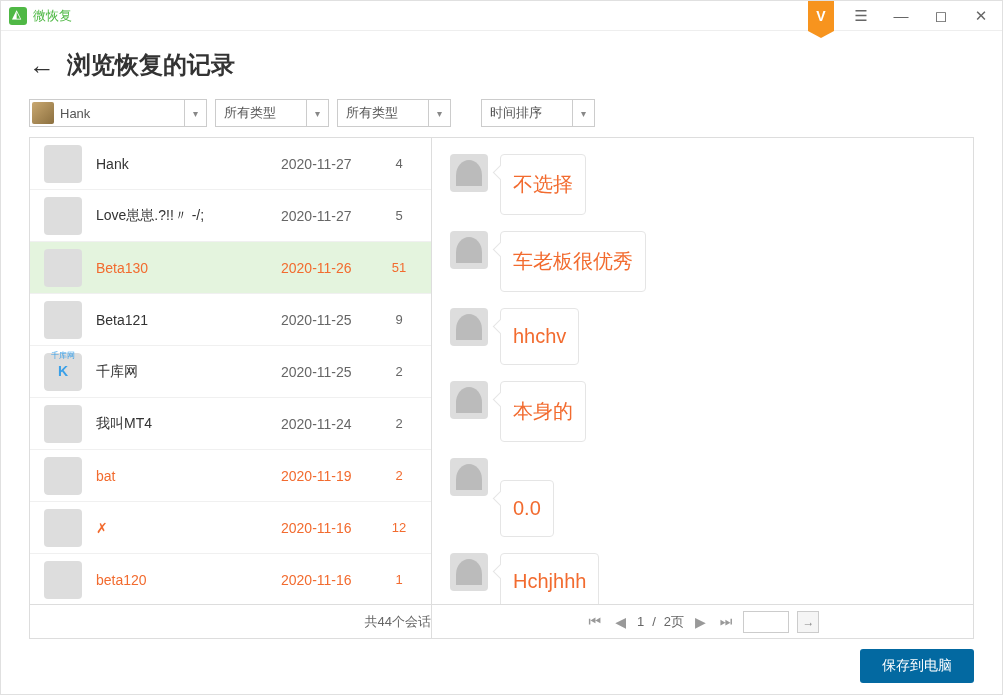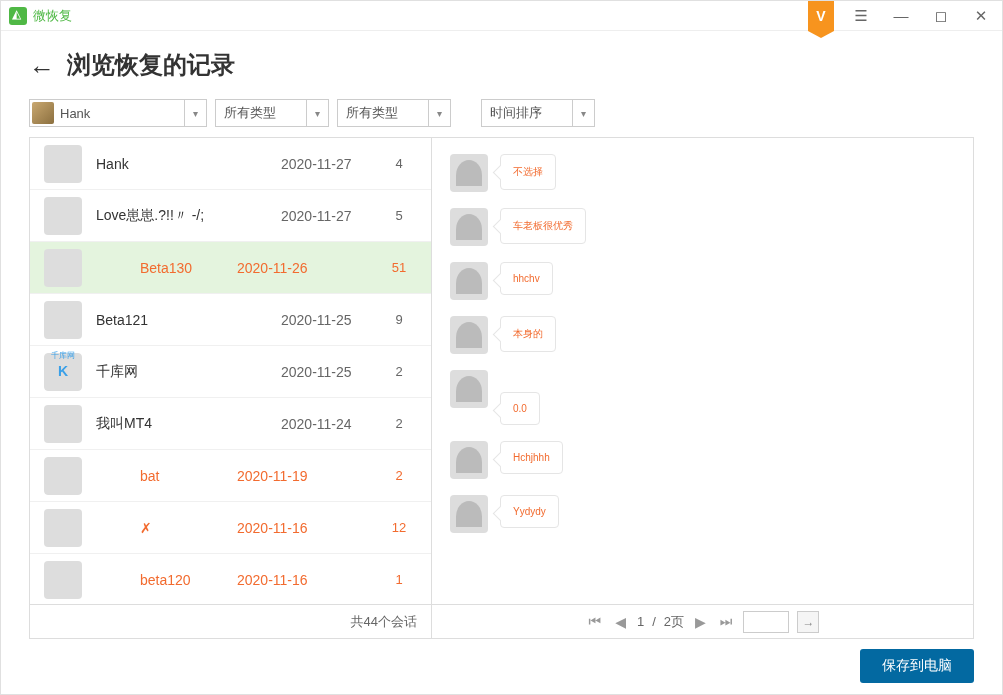--- a/index.html
+++ b/index.html
@@ -21,34 +21,34 @@
 .select.avatar-sel { padding-left: 30px; }
 .select.avatar-sel .av { position:absolute; left:2px; top:2px; width:22px; height:22px; background: linear-gradient(135deg,#c9a870,#8b6f3f); border-radius:2px; }
 .select:nth-child(1){width:178px;} .select:nth-child(2){width:114px;} .select:nth-child(3){width:114px;}
 .filters .gap { width: 14px; }
 .select:nth-child(5){width:114px;}
 .content { display:flex; margin: 0 28px; border:1px solid #ddd; height: 468px; }
 .left-list { width:402px; border-right:1px solid #ddd; overflow:hidden; position:relative; }
 .row { display:flex; align-items:center; height:52px; padding:0 14px; border-bottom:1px solid #f0f0f0; }
 .row.selected { background:#e4f4de; }
 .row.selected .rname,.row.selected .rdate,.row.selected .rcount{color:#f26b2f;}
-.row.deleted .rname,.row.deleted .rdate,.row.deleted .rcount{color:#f26b2f;margin-left:44px;}
+.row.deleted .rname,.row.deleted .rdate,.row.deleted .rcount{color:#f26b2f;}
 .row .ravatar { width:38px; height:38px; border-radius:4px; margin-right:14px; background:#ddd; flex-shrink:0; }
 .row .rname { flex:1; font-size:14px; color:#333; white-space:nowrap; overflow:hidden; text-overflow:ellipsis; }
 .row .rdate { width:100px; color:#666; font-size:14px; }
 .row .rcount { width:36px; text-align:center; color:#666; font-size:13px; }
 .right-panel { flex:1; padding:16px 18px; overflow:auto; display:flex; flex-direction:column; gap:16px; }
 .contact-item { display:flex; align-items:flex-start; gap:12px; }
 .contact-avatar { width:38px; height:38px; background:#ddd; border-radius:4px; flex-shrink:0; position:relative; }
 .contact-avatar::before { content:""; position:absolute; inset:6px; background:#bbb; border-radius:50% 50% 0 0 / 60% 60% 0 0; }
-.contact-bubble { border:1px solid #e5e5e5; border-radius:4px; padding:10px 12px; color:#f26b2f; font-size:10px; background:#fff; position:relative; min-height:20px; }
+.contact-bubble { border:1px solid #e5e5e5; border-radius:4px; padding:16px 12px; color:#f26b2f; font-size:20px; background:#fff; position:relative; min-height:20px; }
 .contact-bubble::before { content:""; position:absolute; left:-6px; top:12px; width:10px; height:10px; background:#fff; border-left:1px solid #e5e5e5; border-bottom:1px solid #e5e5e5; transform:rotate(45deg); }
 .contact-item.offset .contact-bubble { margin-top:22px; }
 .footer-bar { display:flex; align-items:center; margin: 0 28px; height:34px; border:1px solid #ddd; border-top:none; font-size:13px; color:#666; }
-.footer-left { width:402px; text-align:right; padding-right:14px; border-right:1px solid #ddd; height:100%; line-height:34px; }
+.footer-left { width:402px; text-align:right; padding-right:0; border-right:1px solid #ddd; height:100%; line-height:34px; }
 .footer-right { flex:1; display:flex; align-items:center; justify-content:center; gap:8px; }
 .pg-btn { color:#999; cursor:pointer; font-size:14px; padding:0 3px; }
 .pg-input { width:46px; height:22px; border:1px solid #ccc; padding:0 4px; }
 .pg-go { width:22px; height:22px; border:1px solid #ccc; display:flex; align-items:center; justify-content:center; background:#f5f5f5; cursor:pointer; color:#888; font-size:12px; }
 .save-bar { display:flex; justify-content:flex-end; padding:10px 28px 0 28px; }
 .save-btn { background:#0369a1; color:#fff; border:none; padding:8px 22px; font-size:14px; border-radius:3px; cursor:pointer; }
 
 .av-0{background:linear-gradient(135deg,#c9a870,#8b6f3f);} .av-1{background:#c73030;} .av-2{background:repeating-linear-gradient(45deg,#d33,#d33 6px,#fff 6px,#fff 12px);} .av-3{background:repeating-linear-gradient(90deg,#7cf,#7cf 6px,#fc7 6px,#fc7 12px);} .av-4{background:#fff;border:1px solid #ddd;} .av-5{background:linear-gradient(135deg,#300,#f80);} .av-6{background:#fff;border:1px solid #ddd;} .av-7{background:#e8e8e8;} .av-8{background:repeating-linear-gradient(0deg,#f55,#f55 8px,#5cf 8px,#5cf 16px);}
 .av-4::after{content:"K";color:#3aa0e8;font-weight:bold;display:block;text-align:center;line-height:20px;font-size:14px;}
 .av-4 .sub{font-size:8px;color:#3aa0e8;text-align:center;display:block;margin-top:-4px;}

